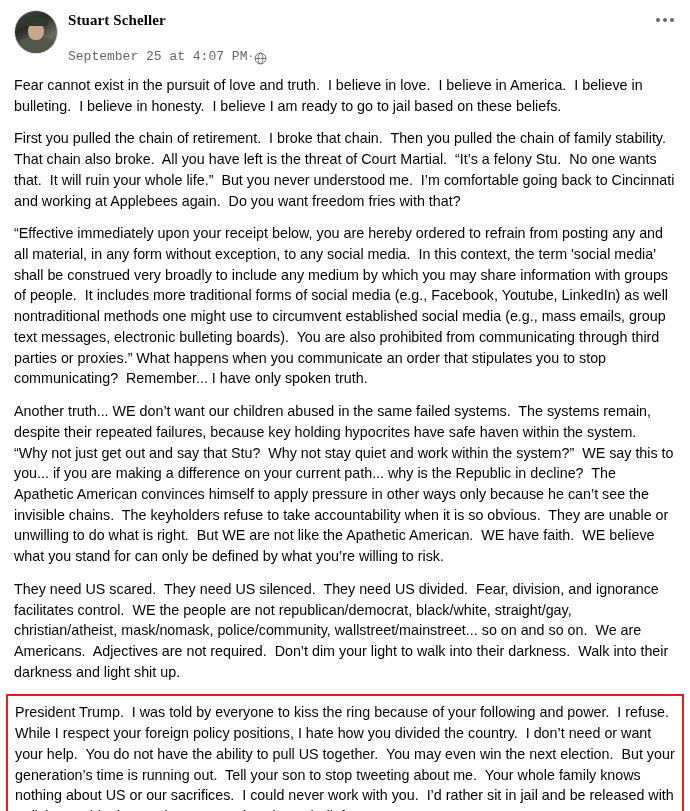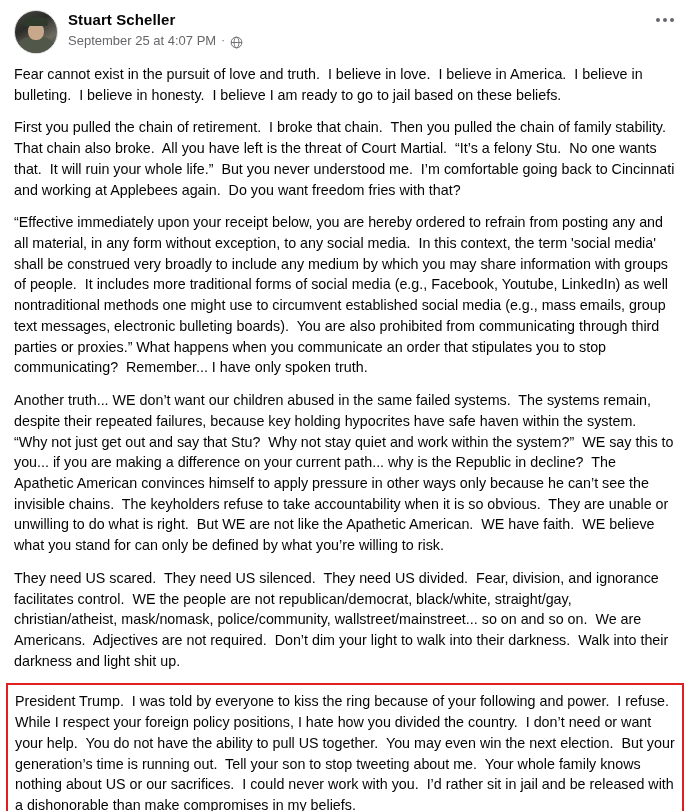--- a/index.html
+++ b/index.html
@@ -65,28 +65,29 @@
   .header-text {
     margin-left: 10px;
     padding-top: 1px;
     line-height: 1.25;
   }
   .author {
     font-size: 15px;
     font-weight: bold;
     color: #050505;
     letter-spacing: 0.1px;
+    font-family: Liberation Serif, serif;
   }
   .meta {
     font-size: 13px;
     color: #65676b;
-    margin-top: 3px;
+    margin-top: 19px;
     display: flex;
     align-items: center;
-    gap: 5px;
+    font-family: Liberation Mono, monospace;
   }
   .meta .sep {
     font-size: 11px;
     color: #65676b;
   }
   .globe-icon {
     display: inline-block;
     width: 13px;
     height: 13px;
     position: relative;

